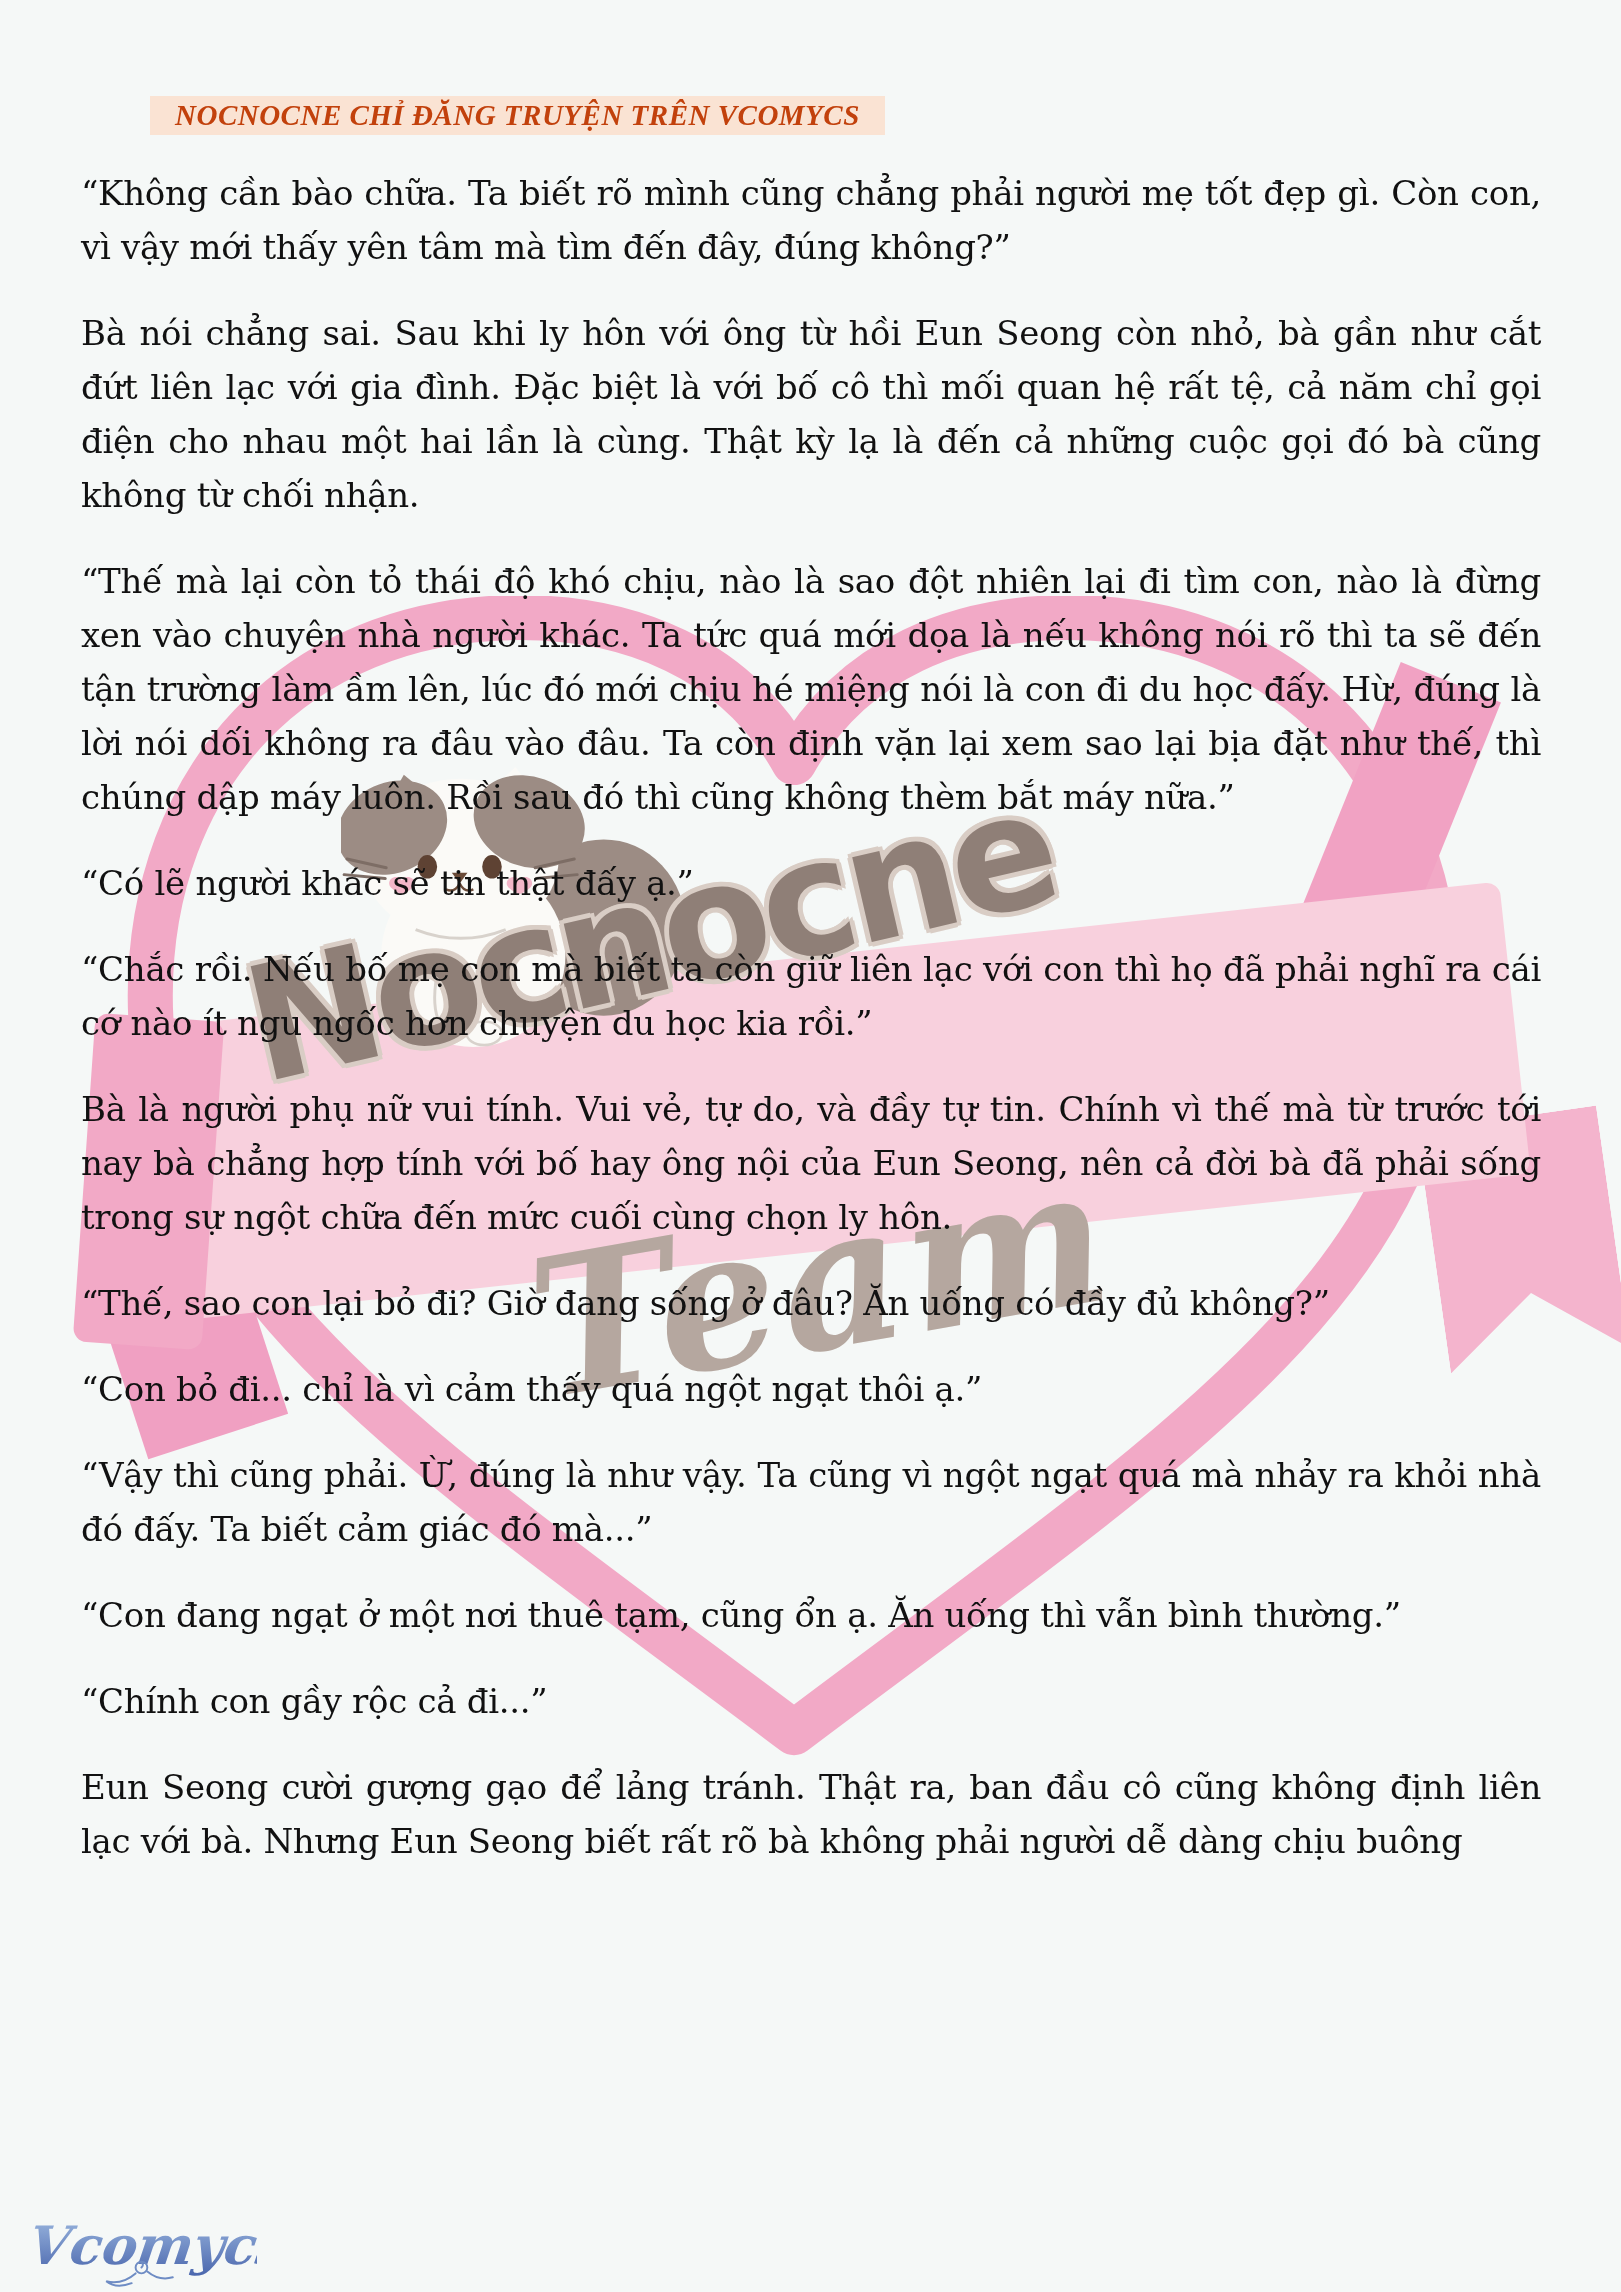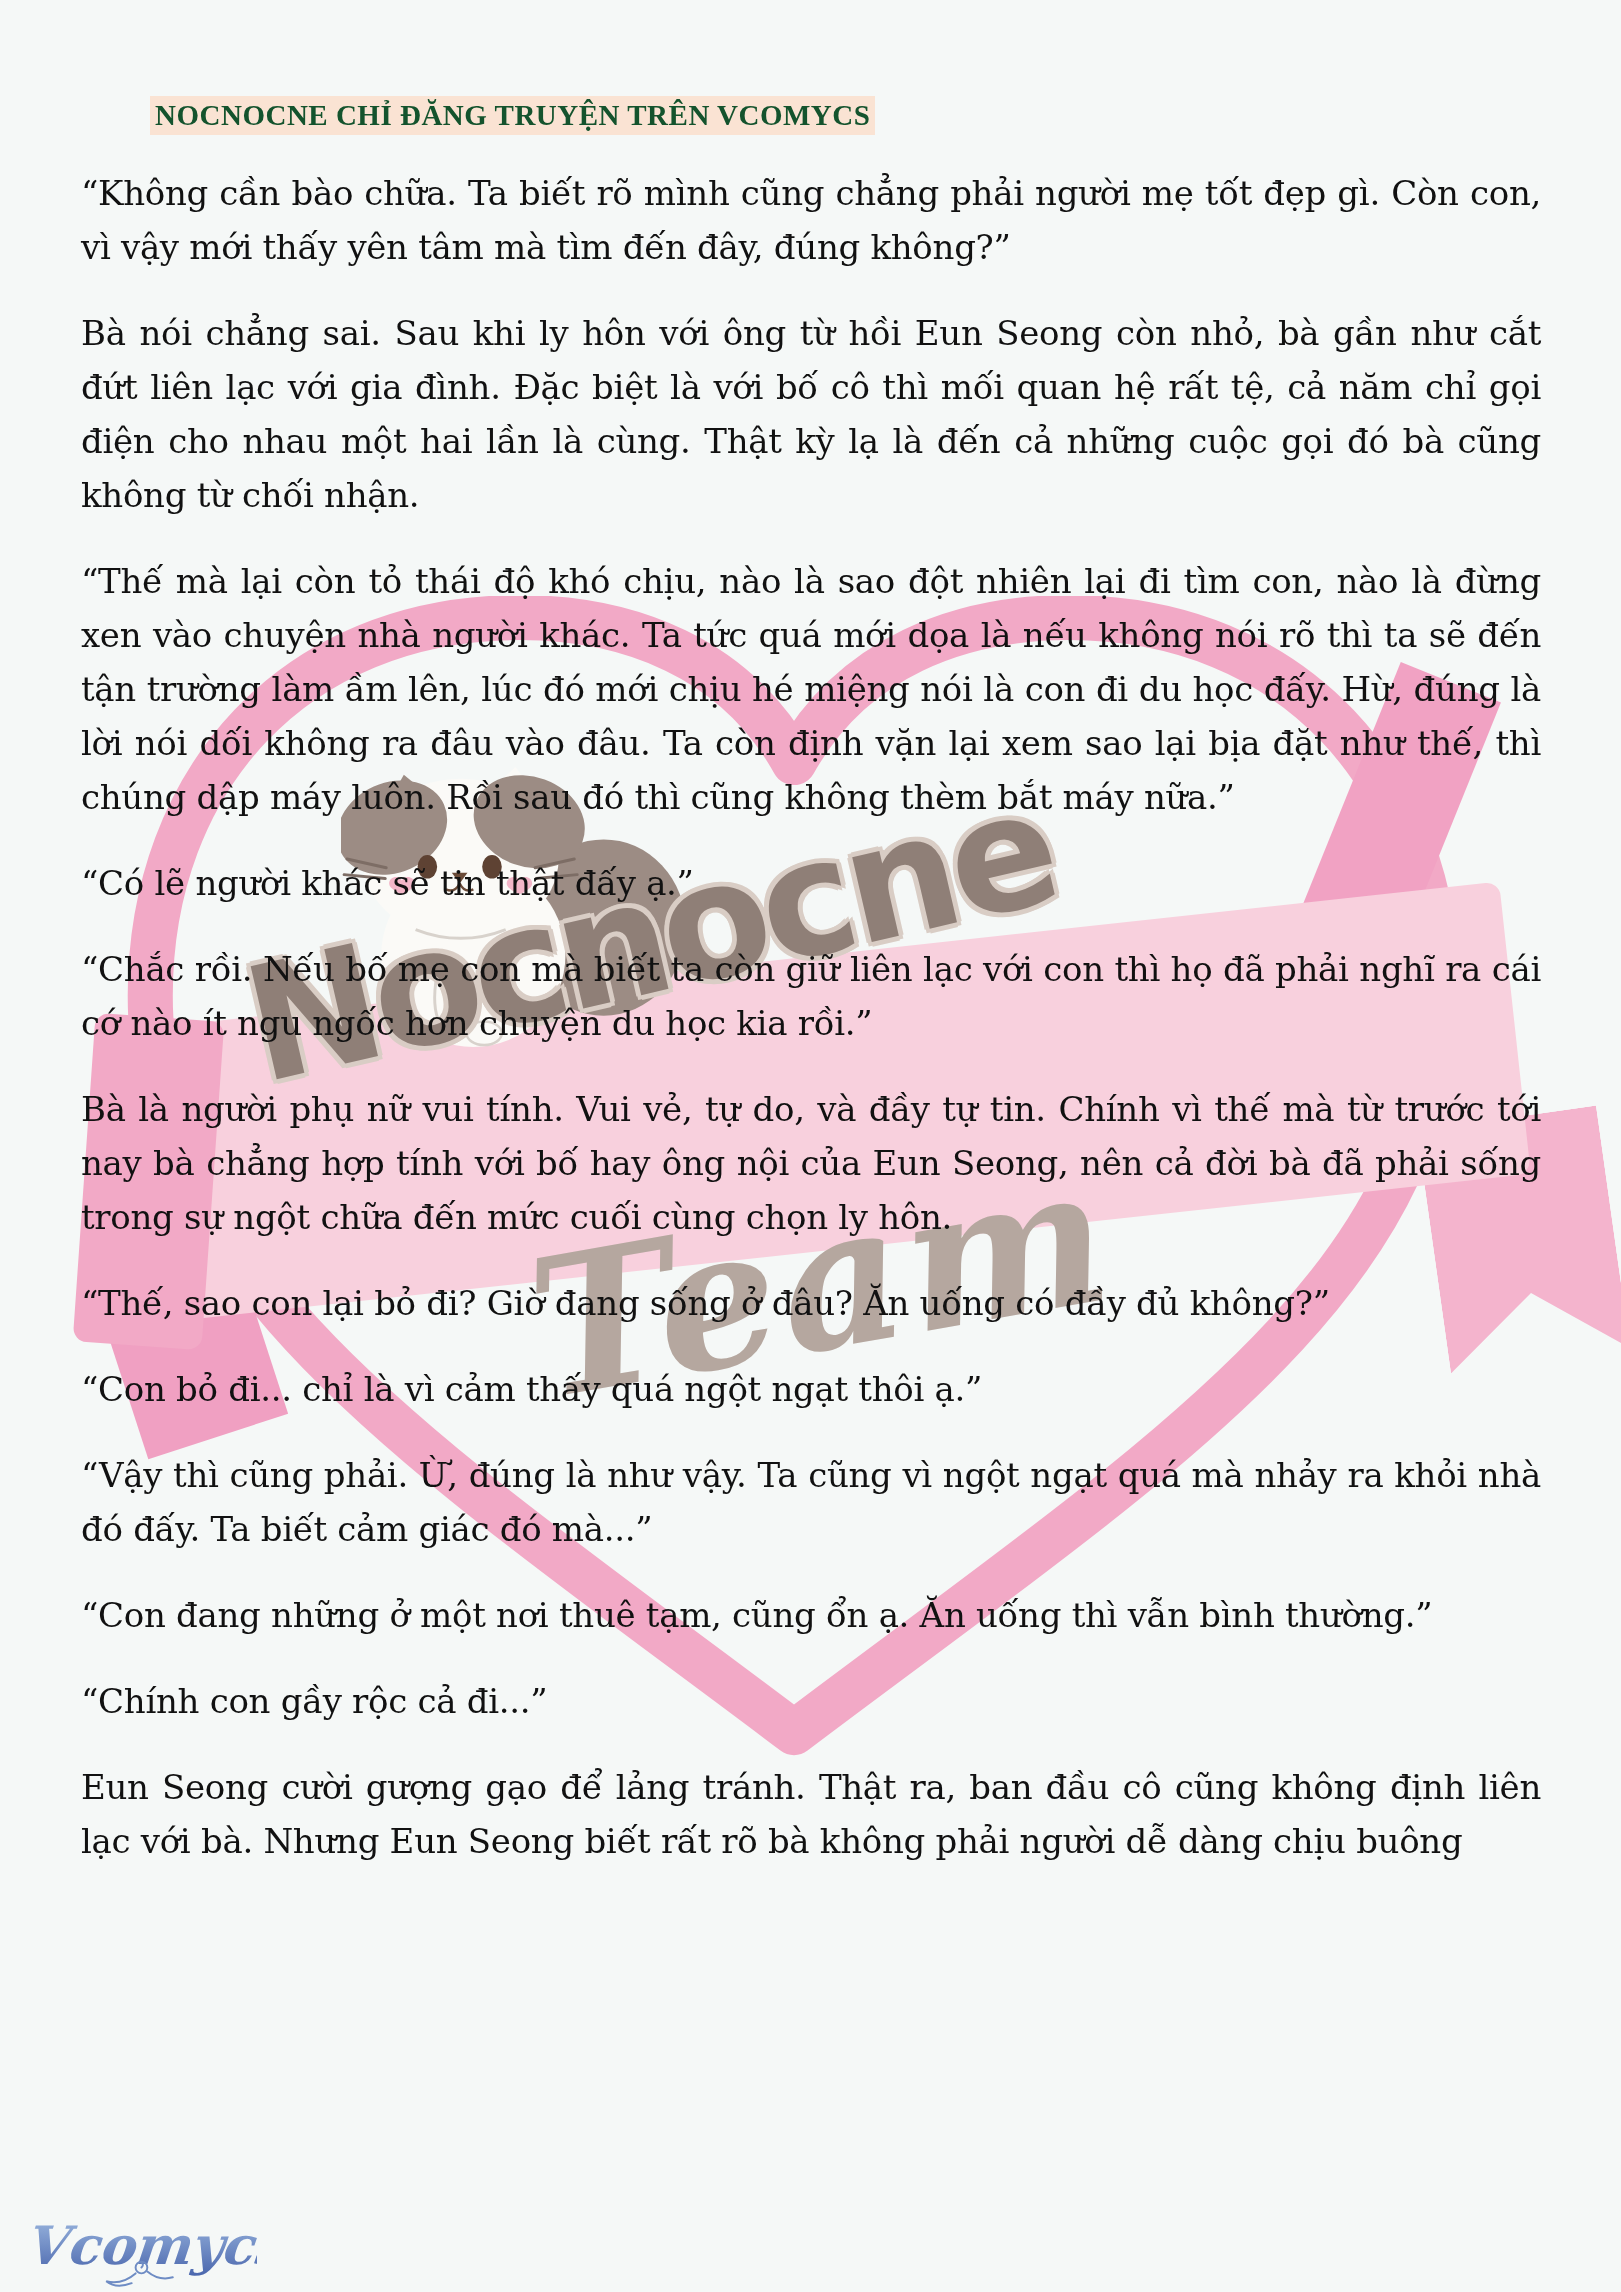--- a/index.html
+++ b/index.html
@@ -33,24 +33,24 @@
   .wm-word{
     position:absolute;left:534px;top:1220px;z-index:4;
     font-family:"DejaVu Serif", serif;font-style:italic;font-weight:bold;
     font-size:191px;color:#b5a79f;letter-spacing:3.9px;
     transform:rotate(-10deg);transform-origin:left center;
   }
   
   .content{position:absolute;left:81px;right:80px;top:96px;z-index:10;}
   .notice{
     display:inline-block;margin-left:69px;
-    background:#fae3d3;color:#14532d;
+    background:#fae3d3;color:#c2410c;
     font-family:"Liberation Serif","DejaVu Serif",serif;
     font-weight:bold;font-size:29px;line-height:39px;
-    padding:0 5px;letter-spacing:0.5px;
+    padding:0 25px;letter-spacing:0.5px;font-style:italic;
   }
   .story{margin-top:31px;}
   .story p{
     margin:12px 0 32px 0;
     font-size:34px;line-height:54px;
     color:#111111;
     text-align:justify;
     letter-spacing:-0.3px;
   }
   
@@ -114,21 +114,21 @@
     <div class="story">
       <p>“Không cần bào chữa. Ta biết rõ mình cũng chẳng phải người mẹ tốt đẹp gì. Còn con, vì vậy mới thấy yên tâm mà tìm đến đây, đúng không?”</p>
       <p>Bà nói chẳng sai. Sau khi ly hôn với ông từ hồi Eun Seong còn nhỏ, bà gần như cắt đứt liên lạc với gia đình. Đặc biệt là với bố cô thì mối quan hệ rất tệ, cả năm chỉ gọi điện cho nhau một hai lần là cùng. Thật kỳ lạ là đến cả những cuộc gọi đó bà cũng không từ chối nhận.</p>
       <p>“Thế mà lại còn tỏ thái độ khó chịu, nào là sao đột nhiên lại đi tìm con, nào là đừng xen vào chuyện nhà người khác. Ta tức quá mới dọa là nếu không nói rõ thì ta sẽ đến tận trường làm ầm lên, lúc đó mới chịu hé miệng nói là con đi du học đấy. Hừ, đúng là lời nói dối không ra đâu vào đâu. Ta còn định vặn lại xem sao lại bịa đặt như thế, thì chúng dập máy luôn. Rồi sau đó thì cũng không thèm bắt máy nữa.”</p>
       <p>“Có lẽ người khác sẽ tin thật đấy ạ.”</p>
       <p>“Chắc rồi. Nếu bố mẹ con mà biết ta còn giữ liên lạc với con thì họ đã phải nghĩ ra cái cớ nào ít ngu ngốc hơn chuyện du học kia rồi.”</p>
       <p>Bà là người phụ nữ vui tính. Vui vẻ, tự do, và đầy tự tin. Chính vì thế mà từ trước tới nay bà chẳng hợp tính với bố hay ông nội của Eun Seong, nên cả đời bà đã phải sống trong sự ngột chữa đến mức cuối cùng chọn ly hôn.</p>
       <p>“Thế, sao con lại bỏ đi? Giờ đang sống ở đâu? Ăn uống có đầy đủ không?”</p>
       <p>“Con bỏ đi... chỉ là vì cảm thấy quá ngột ngạt thôi ạ.”</p>
       <p>“Vậy thì cũng phải. Ừ, đúng là như vậy. Ta cũng vì ngột ngạt quá mà nhảy ra khỏi nhà đó đấy. Ta biết cảm giác đó mà...”</p>
-      <p>“Con đang những ở một nơi thuê tạm, cũng ổn ạ. Ăn uống thì vẫn bình thường.”</p>
+      <p>“Con đang ngạt ở một nơi thuê tạm, cũng ổn ạ. Ăn uống thì vẫn bình thường.”</p>
       <p>“Chính con gầy rộc cả đi...”</p>
       <p>Eun Seong cười gượng gạo để lảng tránh. Thật ra, ban đầu cô cũng không định liên lạc với bà. Nhưng Eun Seong biết rất rõ bà không phải người dễ dàng chịu buông</p>
     </div>
   </div>
 
   <svg class="logo" width="235" height="90" viewBox="0 0 240 92">
     <defs>
       <linearGradient id="vclg" x1="0" y1="0" x2="0" y2="1">
         <stop offset="0" stop-color="#9db9e0"></stop>
         <stop offset="1" stop-color="#4a66ad"></stop>

